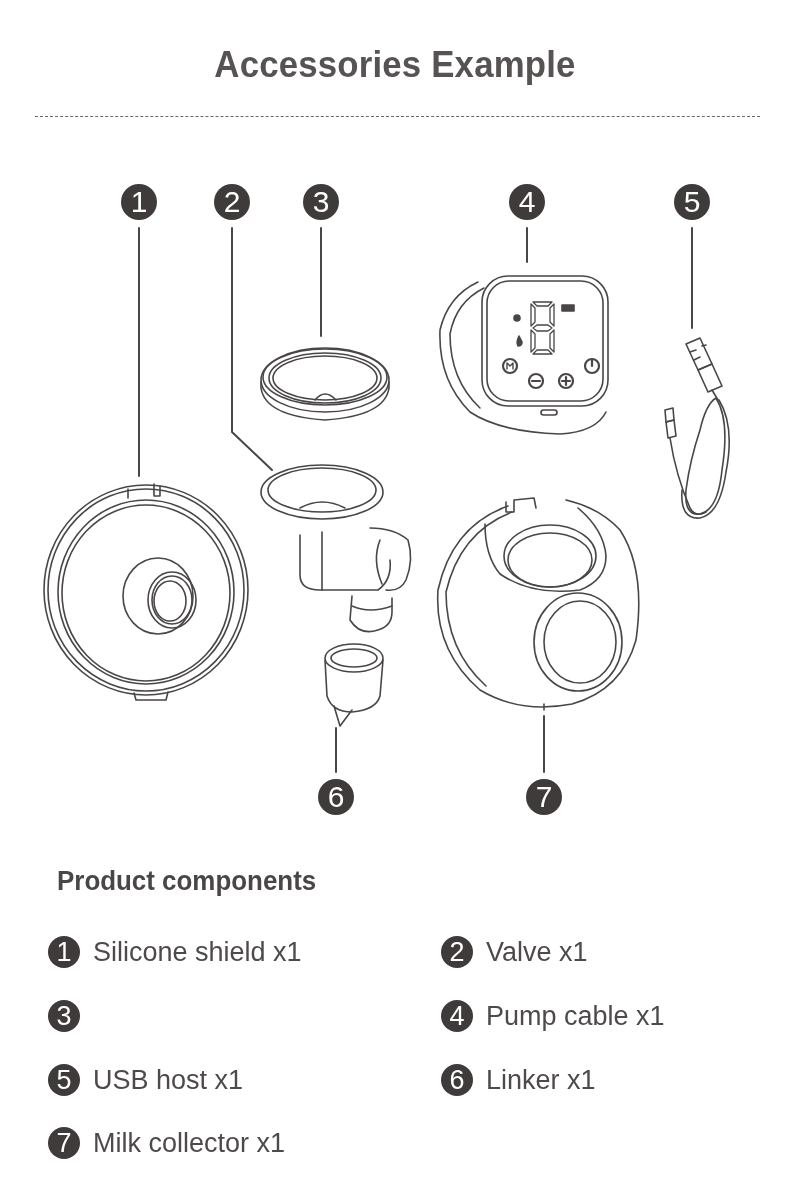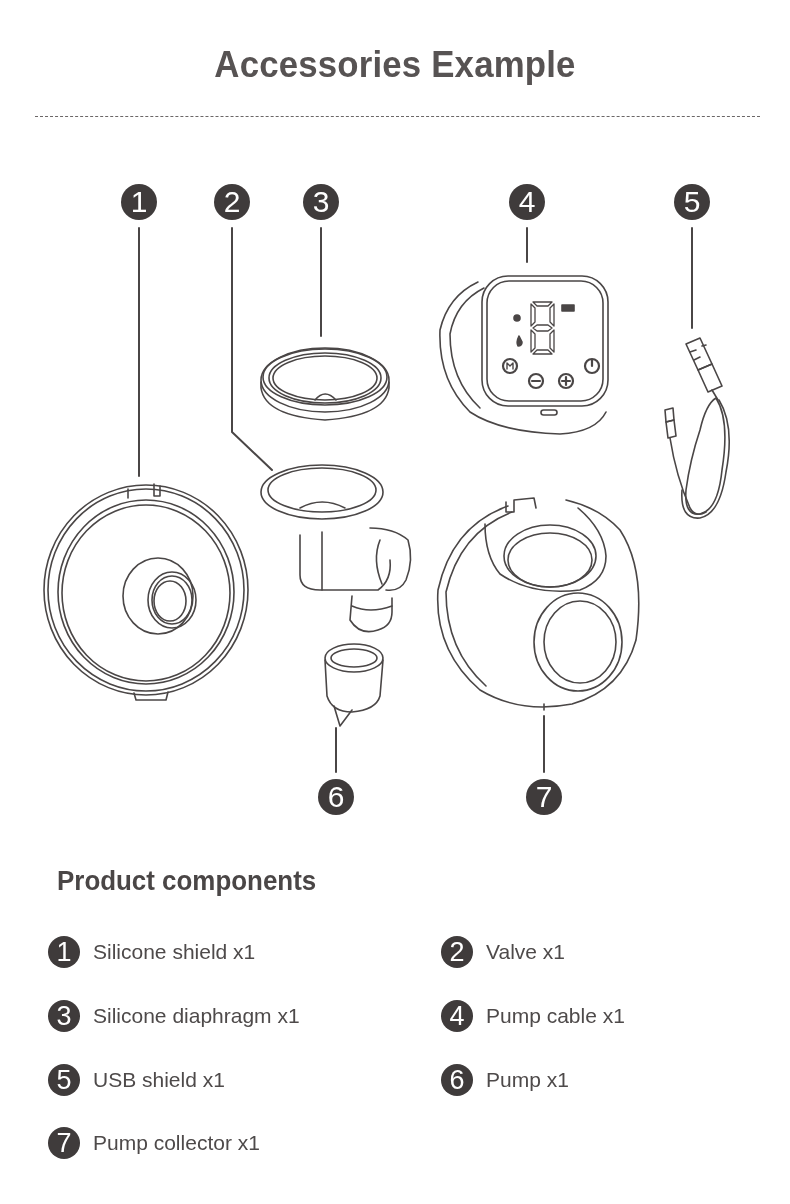--- a/index.html
+++ b/index.html
@@ -12,21 +12,21 @@
                border-top: 1px dashed #6b6767; }
     .badge { position: absolute; width: 36px; height: 36px; border-radius: 50%;
              background: #3f3b3b; color: #ffffff; font-size: 30px; line-height: 36px;
              text-align: center; font-family: "Liberation Sans", sans-serif; }
     .diagram { position: absolute; left: 0; top: 0; width: 790px; height: 840px; }
     .section-title { position: absolute; top: 866px; left: 57px; font-size: 27px;
                      font-weight: bold; color: #4a4646; transform: scaleX(0.96); transform-origin: left; }
     .item { position: absolute; height: 34px; display: flex; align-items: center; }
     .item .sbadge { width: 32px; height: 32px; border-radius: 50%; background: #3f3b3b; color: #fff;
                     font-size: 27px; line-height: 32px; text-align: center; flex: none; }
-    .item .label { margin-left: 13px; font-size: 21px; color: #4e4a4a; white-space: nowrap; }
+    .item .label { margin-left: 13px; font-size: 27px; color: #4e4a4a; white-space: nowrap; }
   </style>
 </head>
 <body>
 
 <div class="title">Accessories Example</div>
 <div class="divider"></div>
 
 <div class="badge" style="left:121px; top:184px;">1</div>
 <div class="badge" style="left:214px; top:184px;">2</div>
 <div class="badge" style="left:303px; top:184px;">3</div>
@@ -148,30 +148,29 @@
 <div class="item" style="left:48px; top:935px;">
   <div class="sbadge">1</div>
   <div class="label">Silicone shield x1</div>
 </div>
 <div class="item" style="left:441px; top:935px;">
   <div class="sbadge">2</div>
   <div class="label">Valve x1</div>
 </div>
 <div class="item" style="left:48px; top:999px;">
   <div class="sbadge">3</div>
-  <div class="label">Silicone diaphragm x1</div>
 </div>
 <div class="item" style="left:441px; top:999px;">
   <div class="sbadge">4</div>
   <div class="label">Pump cable x1</div>
 </div>
 <div class="item" style="left:48px; top:1063px;">
   <div class="sbadge">5</div>
-  <div class="label">USB shield x1</div>
+  <div class="label">USB host x1</div>
 </div>
 <div class="item" style="left:441px; top:1063px;">
   <div class="sbadge">6</div>
-  <div class="label">Pump x1</div>
+  <div class="label">Linker x1</div>
 </div>
 <div class="item" style="left:48px; top:1126px;">
   <div class="sbadge">7</div>
-  <div class="label">Pump collector x1</div>
+  <div class="label">Milk collector x1</div>
 </div>
 
 </body></html>

